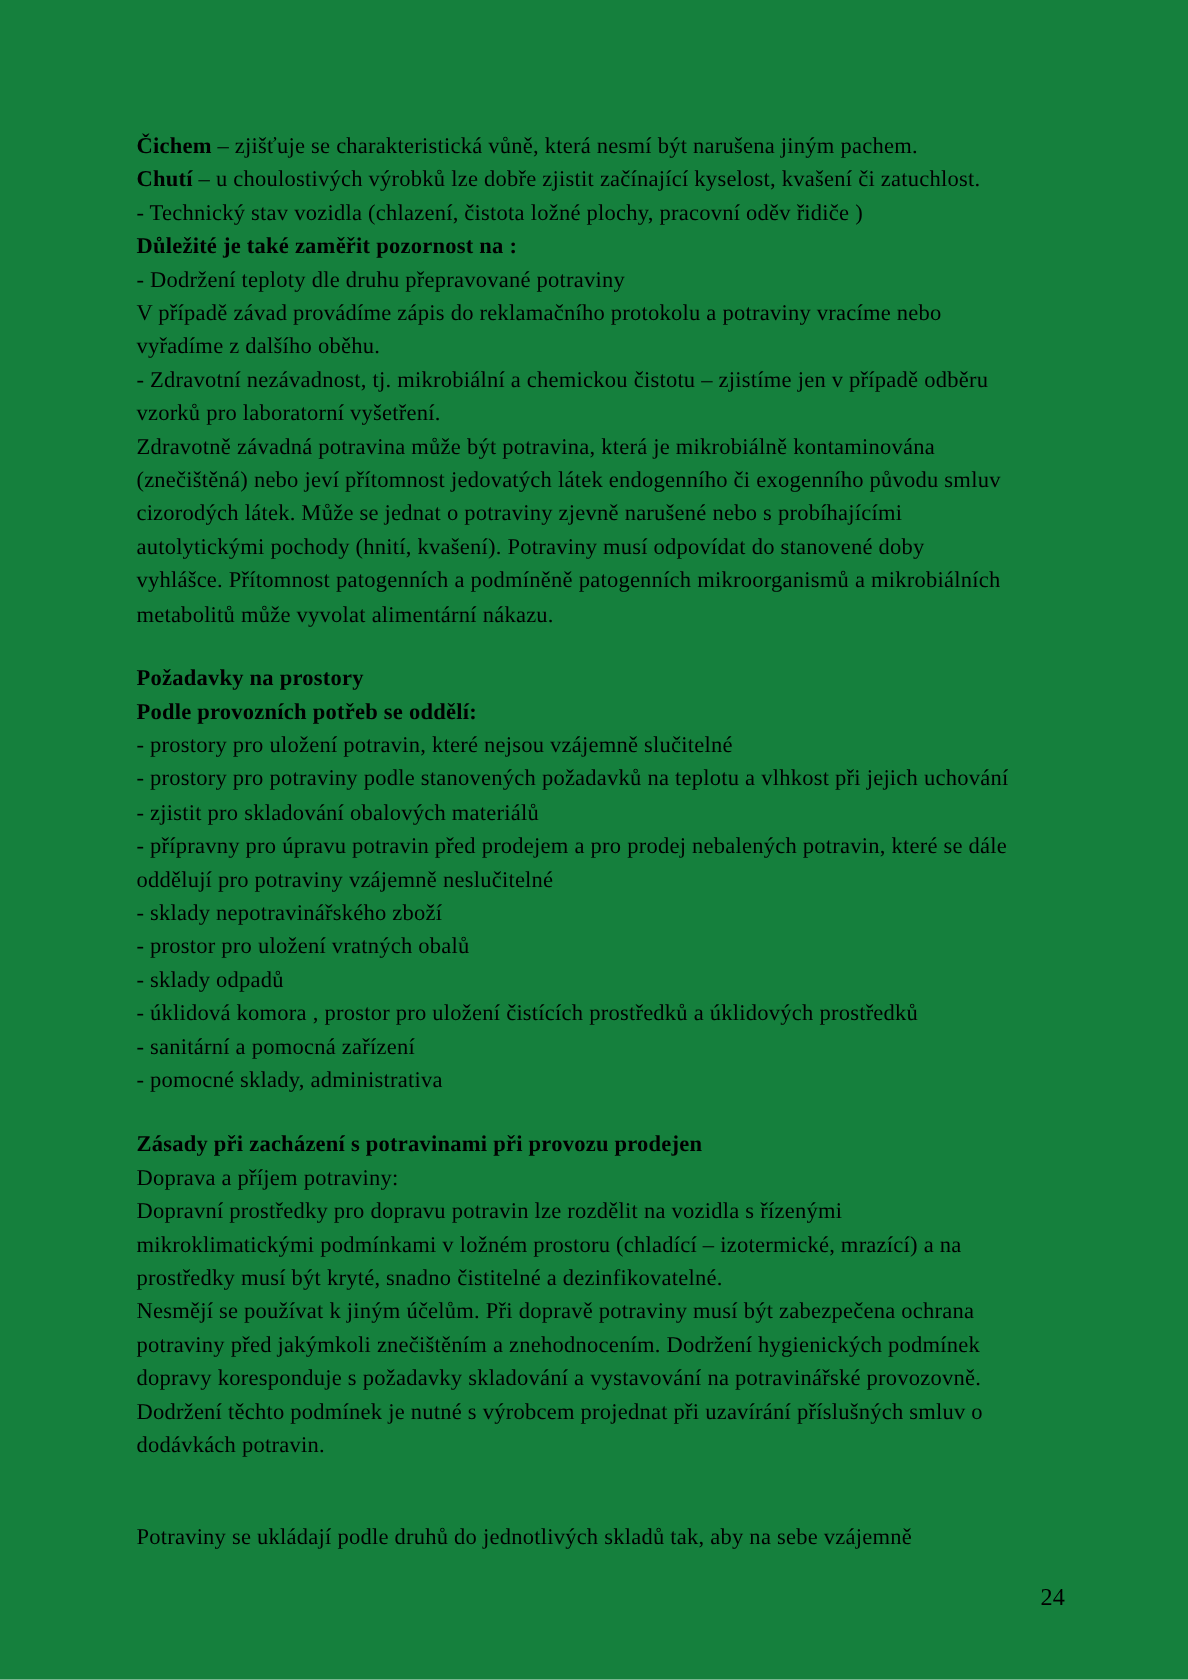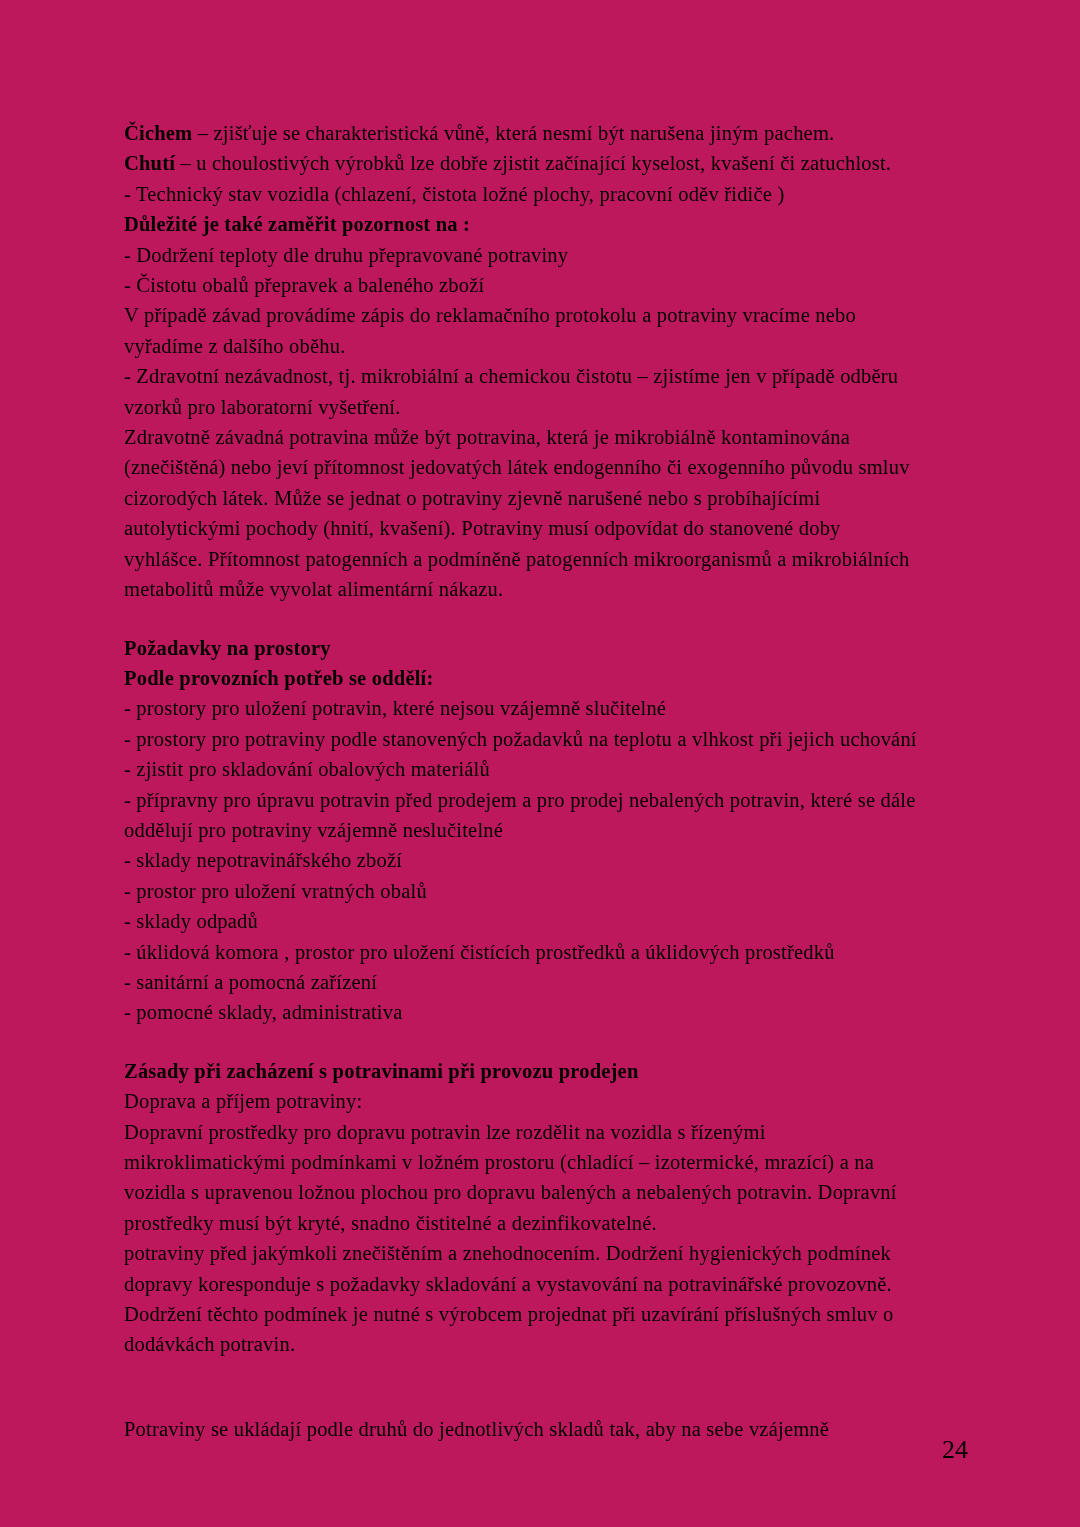--- a/index.html
+++ b/index.html
@@ -4,21 +4,21 @@
 <style>
   html, body {
     margin: 0;
     padding: 0;
     background: #ffffff;
   }
   .page {
     position: relative;
     width: 1080px;
     height: 1527px;
-    background: #be185d;
+    background: #15803d;
     font-family: "Liberation Serif", "DejaVu Serif", serif;
     color: #000000;
     box-sizing: border-box;
     overflow: hidden;
   }
   .content {
     position: absolute;
     left: 124px;
     top: 118px;
     width: 832px;
@@ -35,36 +35,35 @@
   .gap {
     height: 30px;
   }
   .gap-small {
     height: 28px;
   }
   .page-number {
     position: absolute;
     right: 112px;
     bottom: 62px;
-    font-size: 26px;
+    font-size: 22px;
     font-family: "Liberation Serif", "DejaVu Serif", serif;
   }
 </style>
 </head>
 <body>
 
 <div class="page">
   <div class="content" id="body-root">
       <div class="block">
         <div class="line"><span class="bold">Čichem</span><span> – zjišťuje se charakteristická vůně, která nesmí být narušena jiným pachem.</span></div>
         <div class="line"><span class="bold">Chutí</span><span> – u choulostivých výrobků lze dobře zjistit začínající kyselost, kvašení či zatuchlost.</span></div>
         <div class="line"><span>- Technický stav vozidla (chlazení, čistota ložné plochy, pracovní oděv řidiče )</span></div>
         <div class="line"><span class="bold">Důležité je také zaměřit pozornost na :</span></div>
         <div class="line"><span>- Dodržení teploty dle druhu přepravované potraviny</span></div>
-        <div class="line"><span>- Čistotu obalů přepravek a baleného zboží</span></div>
         <div class="line"><span>V případě závad provádíme zápis do reklamačního protokolu a potraviny vracíme nebo</span></div>
         <div class="line"><span>vyřadíme z dalšího oběhu.</span></div>
         <div class="line"><span>- Zdravotní nezávadnost, tj. mikrobiální a chemickou čistotu – zjistíme jen v případě odběru</span></div>
         <div class="line"><span>vzorků pro laboratorní vyšetření.</span></div>
         <div class="line"><span>Zdravotně závadná potravina může být potravina, která je mikrobiálně kontaminována</span></div>
         <div class="line"><span>(znečištěná) nebo jeví přítomnost jedovatých látek endogenního či exogenního původu smluv</span></div>
         <div class="line"><span>cizorodých látek. Může se jednat o potraviny zjevně narušené nebo s probíhajícími</span></div>
         <div class="line"><span>autolytickými pochody (hnití, kvašení). Potraviny musí odpovídat do stanovené doby</span></div>
         <div class="line"><span>vyhlášce. Přítomnost patogenních a podmíněně patogenních mikroorganismů a mikrobiálních</span></div>
         <div class="line"><span>metabolitů může vyvolat alimentární nákazu.</span></div>
@@ -84,22 +83,22 @@
         <div class="line"><span>- úklidová komora , prostor pro uložení čistících prostředků a úklidových prostředků</span></div>
         <div class="line"><span>- sanitární a pomocná zařízení</span></div>
         <div class="line"><span>- pomocné sklady, administrativa</span></div>
       </div>
       <div class="gap-small"></div>
       <div class="block">
         <div class="line"><span class="bold">Zásady při zacházení s potravinami při provozu prodejen</span></div>
         <div class="line"><span>Doprava a příjem potraviny:</span></div>
         <div class="line"><span>Dopravní prostředky pro dopravu potravin lze rozdělit na vozidla s řízenými</span></div>
         <div class="line"><span>mikroklimatickými podmínkami v ložném prostoru (chladící – izotermické, mrazící) a na</span></div>
-        <div class="line"><span>vozidla s upravenou ložnou plochou pro dopravu balených a nebalených potravin. Dopravní</span></div>
         <div class="line"><span>prostředky musí být kryté, snadno čistitelné a dezinfikovatelné.</span></div>
+        <div class="line"><span>Nesmějí se používat k jiným účelům. Při dopravě potraviny musí být zabezpečena ochrana</span></div>
         <div class="line"><span>potraviny před jakýmkoli znečištěním a znehodnocením. Dodržení hygienických podmínek</span></div>
         <div class="line"><span>dopravy koresponduje s požadavky skladování a vystavování na potravinářské provozovně.</span></div>
         <div class="line"><span>Dodržení těchto podmínek je nutné s výrobcem projednat při uzavírání příslušných smluv o</span></div>
         <div class="line"><span>dodávkách potravin.</span></div>
       </div>
       <div class="gap" style="height: 54px;"></div>
       <div class="block">
         <div class="line"><span>Potraviny se ukládají podle druhů do jednotlivých skladů tak, aby na sebe vzájemně</span></div>
       </div>
     </div>

